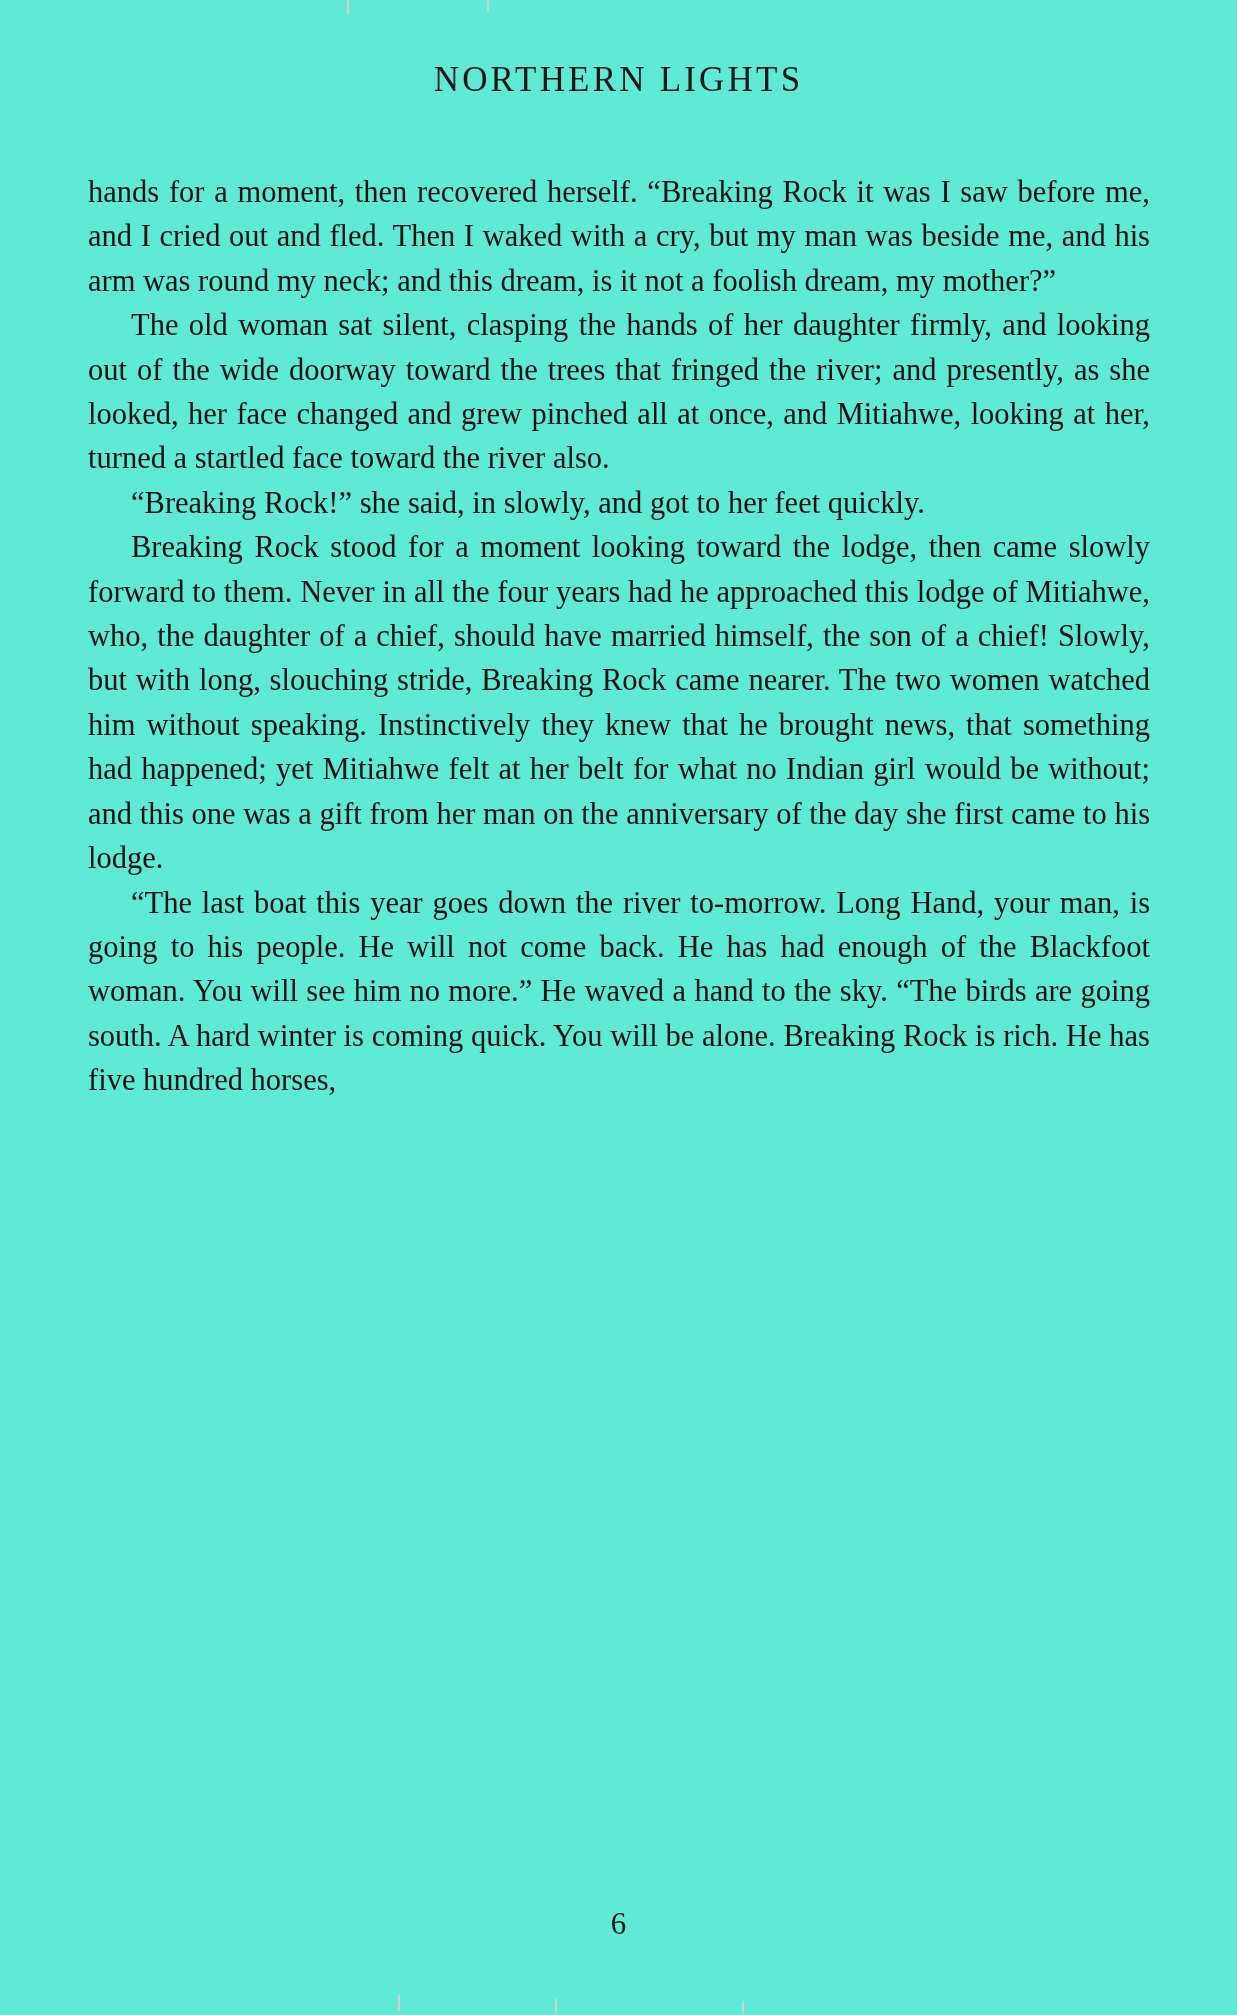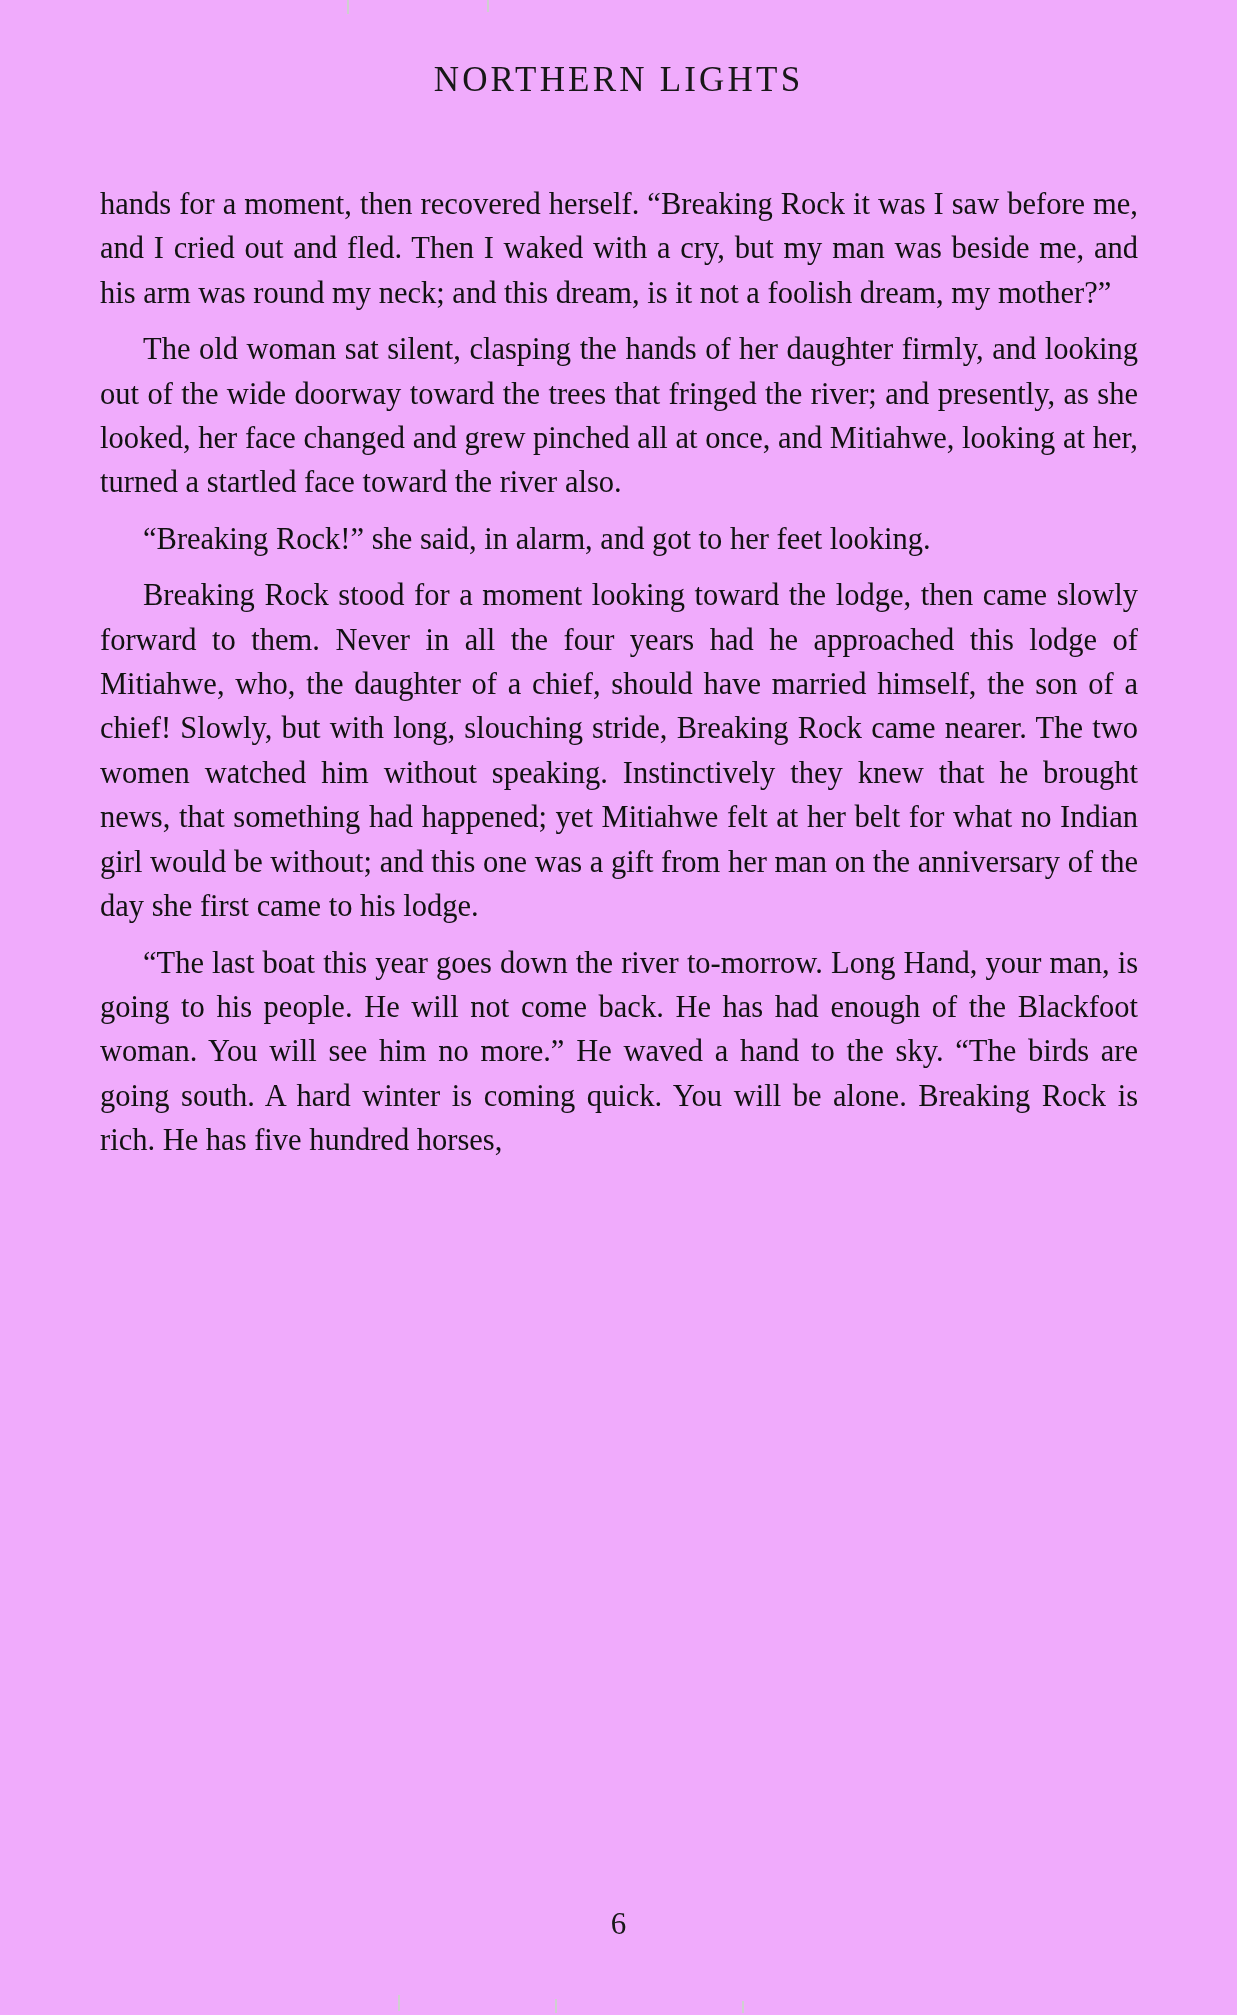--- a/index.html
+++ b/index.html
@@ -14,21 +14,21 @@
     font-family: "Liberation Serif", serif;
     color: #1a1a1a;
     overflow: hidden;
   }
   .page {
     position: absolute;
     left: 0;
     top: 0;
     width: 1237px;
     height: 2015px;
-    background: #f0abfc;
+    background: #5eead4;
   }
   .running-head {
     position: absolute;
     top: 60px;
     left: 0;
     width: 1237px;
     text-align: center;
     font-size: 35px;
     letter-spacing: 3.2px;
     font-weight: 400;
@@ -39,21 +39,21 @@
     top: 170px;
     left: 88px;
     width: 1062px;
     font-size: 30.5px;
     line-height: 44.4px;
     text-align: justify;
     text-justify: inter-word;
     color: #121212;
   }
   .body-text p {
-    margin: 12px;
+    margin: 0;
     text-indent: 43px;
   }
   .body-text p.noindent {
     text-indent: 0;
   }
   .page-number {
     position: absolute;
     top: 1906px;
     left: 0;
     width: 1237px;
@@ -77,21 +77,21 @@
 <div class="page">
 
   <div class="edge-mark top-a"></div>
   <div class="edge-mark top-b"></div>
 
   <div class="running-head">NORTHERN LIGHTS</div>
 
   <div class="body-text">
     <p class="noindent">hands for a moment, then recovered herself.  “Breaking Rock it was I saw before me, and I cried out and fled. Then I waked with a cry, but my man was beside me, and his arm was round my neck; and this dream, is it not a foolish dream, my mother?”</p>
     <p>The old woman sat silent, clasping the hands of her daughter firmly, and looking out of the wide doorway toward the trees that fringed the river; and presently, as she looked, her face changed and grew pinched all at once, and Mitiahwe, looking at her, turned a startled face toward the river also.</p>
-    <p>“Breaking Rock!” she said, in alarm, and got to her feet looking.</p>
+    <p>“Breaking Rock!” she said, in slowly, and got to her feet quickly.</p>
     <p>Breaking Rock stood for a moment looking toward the lodge, then came slowly forward to them.  Never in all the four years had he approached this lodge of Mitiahwe, who, the daughter of a chief, should have married himself, the son of a chief!  Slowly, but with long, slouching stride, Breaking Rock came nearer.  The two women watched him without speaking.  Instinctively they knew that he brought news, that something had happened; yet Mitiahwe felt at her belt for what no Indian girl would be without; and this one was a gift from her man on the anniversary of the day she first came to his lodge.</p>
     <p>“The last boat this year goes down the river to-morrow.  Long Hand, your man, is going to his people. He will not come back.  He has had enough of the Blackfoot woman.  You will see him no more.”  He waved a hand to the sky.  “The birds are going south. A hard winter is coming quick.  You will be alone. Breaking Rock is rich.  He has five hundred horses,</p>
   </div>
 
   <div class="page-number">6</div>
 
   <div class="edge-mark bot-a"></div>
   <div class="edge-mark bot-b"></div>
   <div class="edge-mark bot-c"></div>
 

